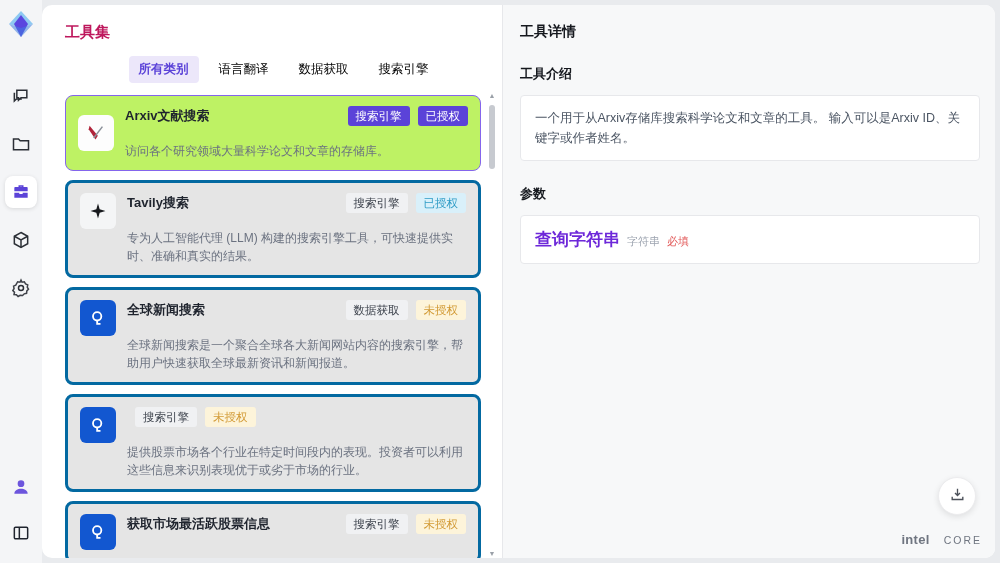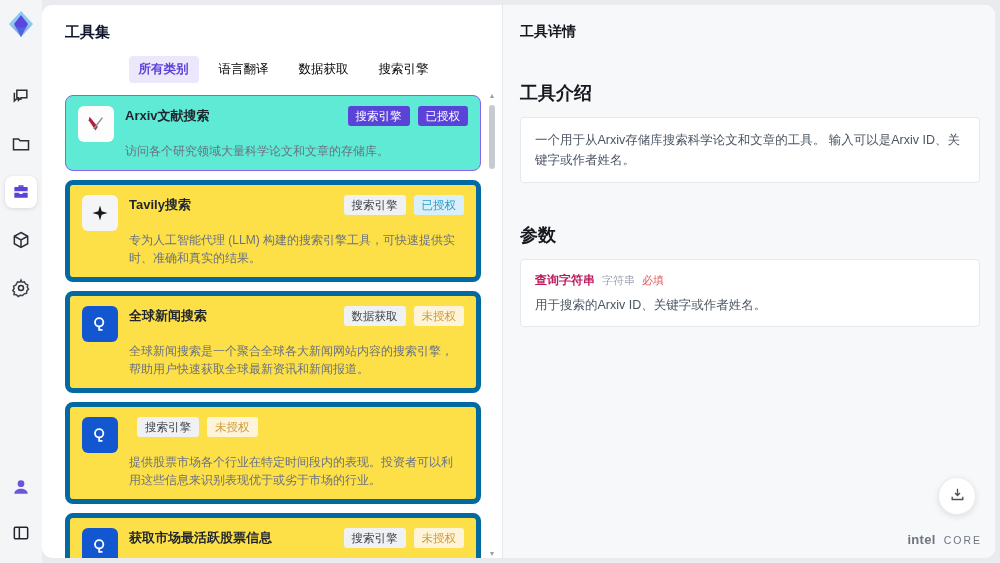--- a/index.html
+++ b/index.html
@@ -20,31 +20,31 @@
     display:flex; flex-direction:column; align-items:center; gap:14px; }
   .rail svg { display:block; }
 
   
   .content { position:absolute; left:42px; top:5px; right:5px; bottom:5px;
     background:#ffffff; border-radius:10px; overflow:hidden; display:flex; }
 
   
   .left-pane { width:461px; flex:0 0 461px; border-right:1px solid #e7e8eb;
     padding:18px 0 0 23px; position:relative; }
-  .pane-title { font-size:15px; font-weight:bold; color:#0f172a; }
+  .pane-title { font-size:15px; font-weight:bold; color:#be185d; }
   .tabs { display:flex; align-items:center; gap:10px; margin-top:14px;justify-content:center; }
   .tab { font-size:12.5px; color:#000000; padding:5px 10px; border-radius:4px;
     cursor:pointer; white-space:nowrap; }
   .tab.active { background:#ece7fa; color:var(--accent,#5b43d8); font-weight:bold; }
 
   .tool-list { margin-top:12px; width:416px; display:flex; flex-direction:column;
     gap:9px; height:472px; overflow:hidden; }
-  .tool-card { border:5px solid #0369a1; border-radius:8px; background:#fde047;
+  .tool-card { border:3px solid #0369a1; border-radius:8px; background:#e5e5e5;
     padding:10px 12px; display:flex; gap:11px; cursor:pointer; }
-  .tool-card.selected { background:#5eead4; border:1.5px solid #8465ec; }
+  .tool-card.selected { background:#bef264; border:1.5px solid #8465ec;align-items:center; }
   .tool-icon { width:36px; height:36px; flex:0 0 36px; border-radius:6px;
     background:#f4f5f6; display:flex; align-items:center; justify-content:center;
     overflow:hidden; }
   .tool-icon.icon-bluesearch { background:#1257d0; }
   .tool-icon.icon-arxiv { background:#fdfdfd; }
   .tool-body { flex:1; min-width:0; }
   .tool-head { display:flex; align-items:flex-start; }
   .tool-name { font-size:13px; font-weight:bold; color:#1f242e; flex:1; padding-top:1px; }
   .tool-tags { display:flex; gap:8px; margin-left:8px; }
   .tag { font-size:11.5px; padding:2.5px 8px; border-radius:3px; white-space:nowrap; }
@@ -59,37 +59,37 @@
   .vscroll { position:absolute; right:5px; top:86px; width:10px; height:468px; }
   .vscroll .arrow { width:10px; height:10px; font-size:7px; color:#9aa0a8;
     text-align:center; line-height:10px; }
   .vscroll .track { position:absolute; top:12px; bottom:12px; left:2px; width:6px; }
   .vscroll .thumb { position:absolute; top:2px; left:0; width:6px; height:64px;
     background:#c7cad0; border-radius:3px; }
 
   
   .right-pane { flex:1; background:#f7f8f9; padding:18px 15px 0 17px; position:relative; }
   .detail-title { font-size:14px; font-weight:bold; color:#15181e; }
-  .section-head { font-size:18px; font-weight:bold; color:#15181e; margin-top:40px; }
+  .section-head { font-size:13px; font-weight:bold; color:#15181e; margin-top:24px; }
   .info-box { margin-top:12px; background:#fff; border:1px solid #e7e8eb;
     border-radius:4px; padding:12px 14px; }
   .intro-text { font-size:12.5px; color:#4b5563; line-height:1.6; }
   .param-row { display:flex; align-items:baseline; gap:7px; }
-  .param-name { font-size:12px; font-weight:bold; color:#be185d; }
+  .param-name { font-size:17px; font-weight:bold; color:#6d28d9; }
   .param-type { font-size:11px; color:#9ca3af; }
   .param-required { font-size:11px; color:var(--required,#e25a5a);text-align:right; }
   .param-desc { font-size:12.5px; color:#4b5563; margin-top:8px; }
 
   
   .fab { position:absolute; right:24px; bottom:48px; width:38px; height:38px;
     border-radius:50%; background:#fff; border:1px solid #ececee;
     box-shadow:0 2px 6px rgba(0,0,0,.10); display:flex; align-items:center;
     justify-content:center; cursor:pointer; z-index:6; }
   .brand { position:absolute; right:18px; bottom:16px; display:flex;
-    align-items:baseline; gap:8px; color:#6f7580; z-index:6; }
+    align-items:baseline; gap:14px; color:#6f7580; z-index:6; }
   .brand .b-intel { font-size:13px; font-weight:bold; letter-spacing:.3px; }
   .brand .b-core { font-size:10.5px; letter-spacing:2px; }
 </style>
 </head>
 <body>
 
 <div class="rail">
   <div class="logo">
     <svg width="28" height="28" viewBox="0 0 28 28">
       <polygon points="14,1 26,14 14,18 2,14" fill="#8ec9f2"></polygon>
@@ -294,21 +294,20 @@
     <div class="info-box">
       <div class="intro-text">一个用于从Arxiv存储库搜索科学论文和文章的工具。 输入可以是Arxiv ID、关键字或作者姓名。</div>
     </div>
     <div class="section-head">参数</div>
     <div class="info-box">
       <div class="param-row">
         <span class="param-name">查询字符串</span>
         <span class="param-type">字符串</span>
         <span class="param-required">必填</span>
       </div>
-      <div class="param-desc">用于搜索的Arxiv ID、关键字或作者姓名。</div>
     </div>
   </div>
 </div>
 
 <div class="fab">
   <span>
     <svg width="17" height="17" viewBox="0 0 24 24" fill="none" stroke="#4b5059" stroke-width="1.9">
       <path d="M12 4v9M8.5 10L12 13.5 15.5 10"></path>
         <path d="M4.5 15v4h15v-4"></path>
     </svg>

